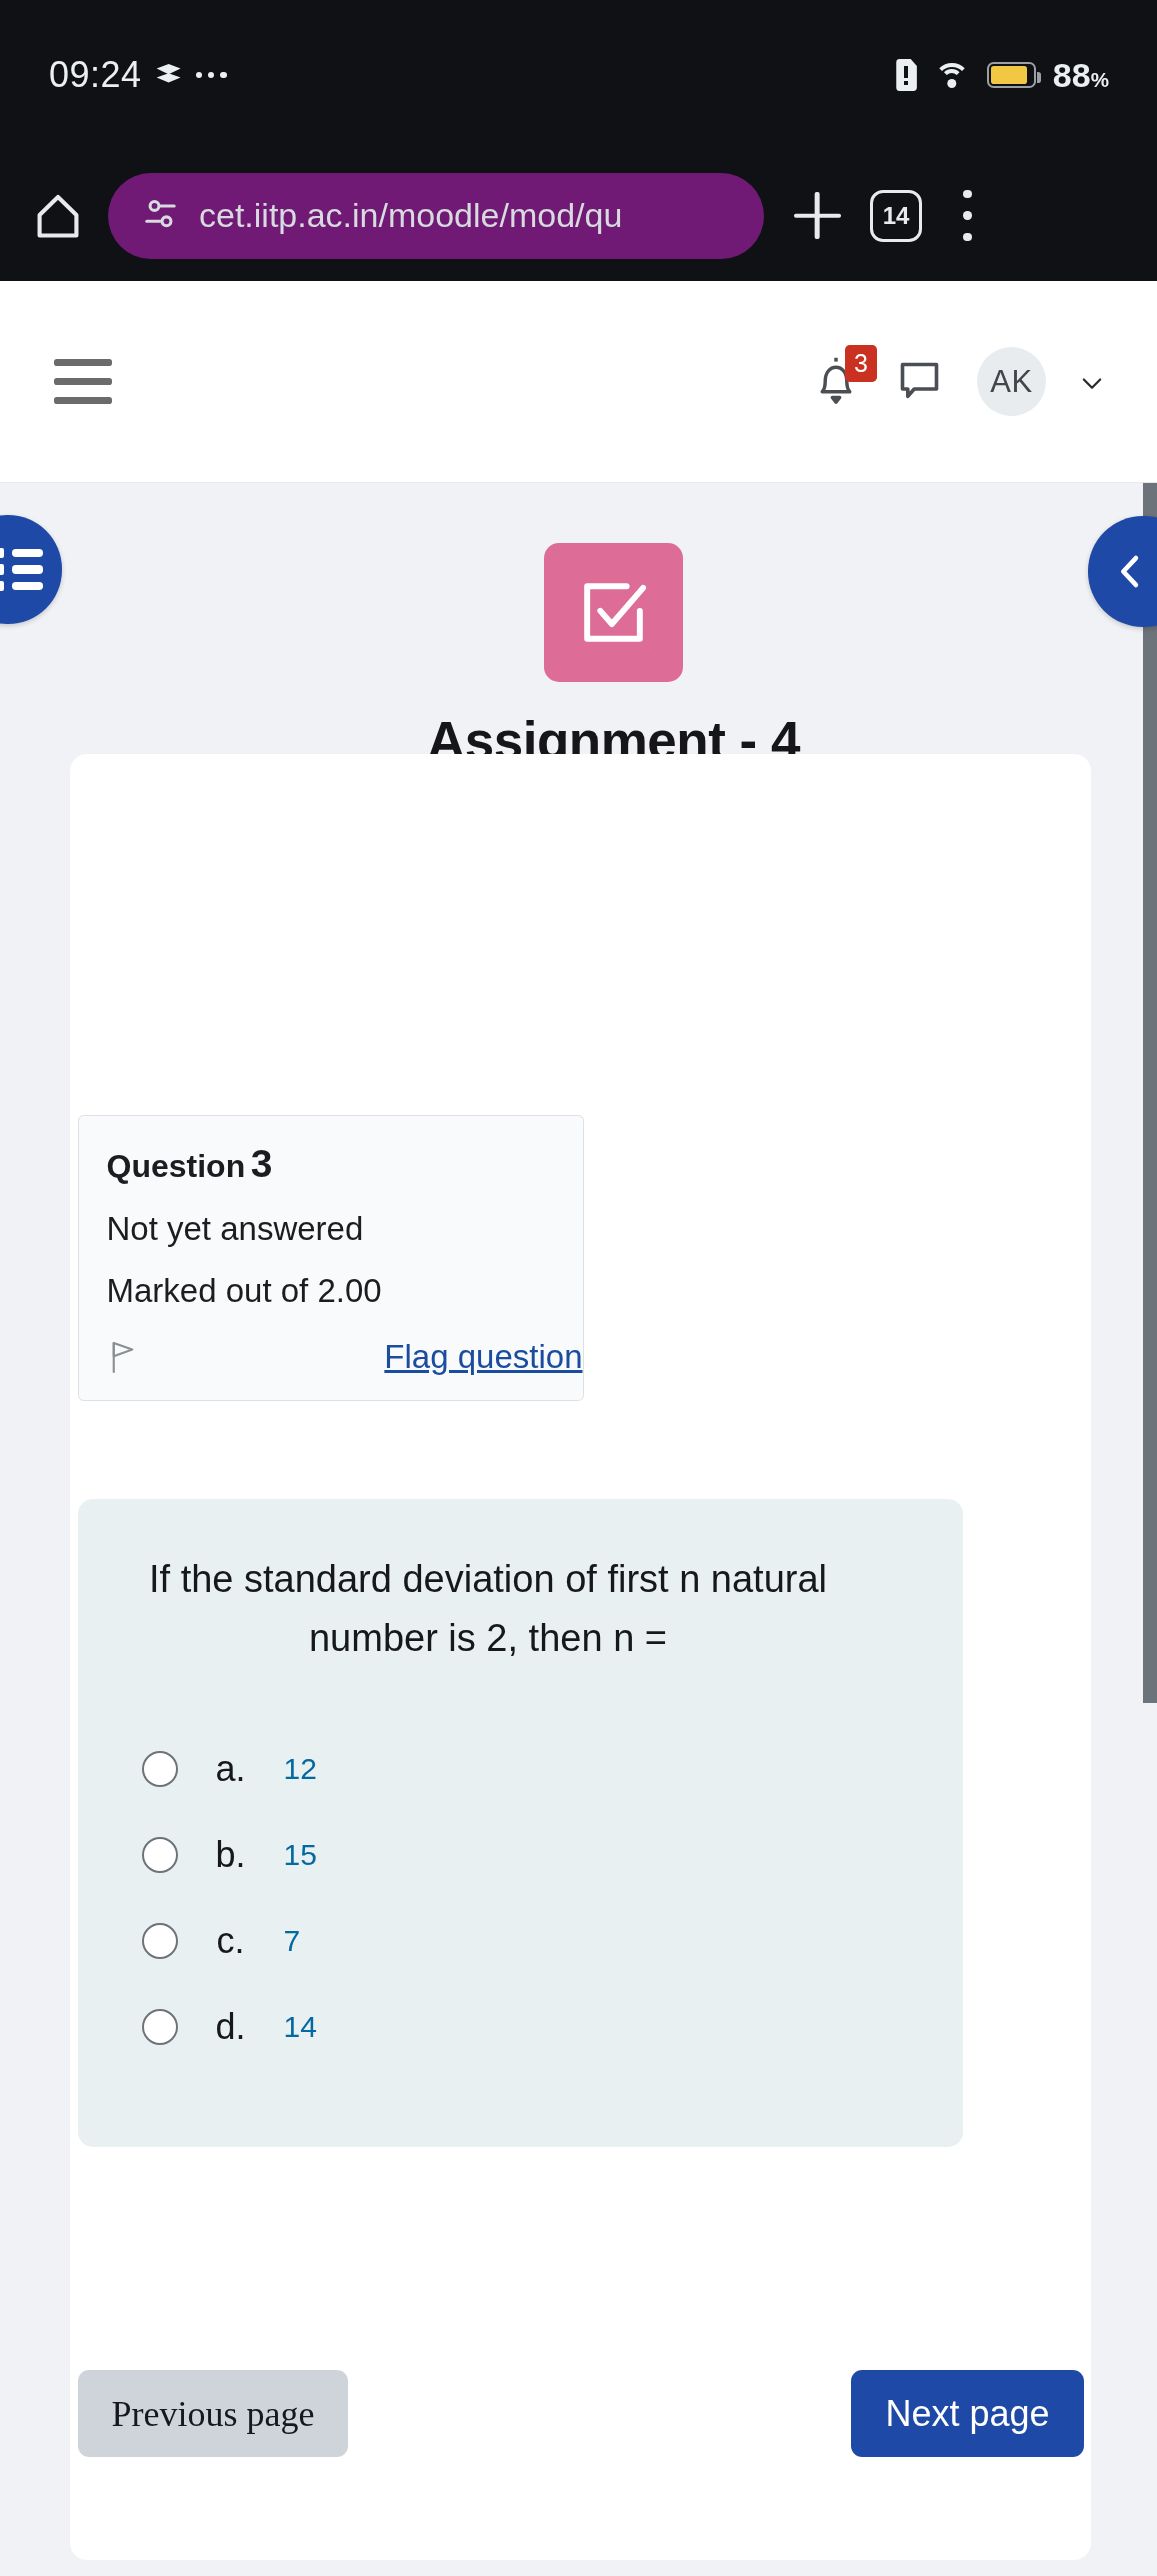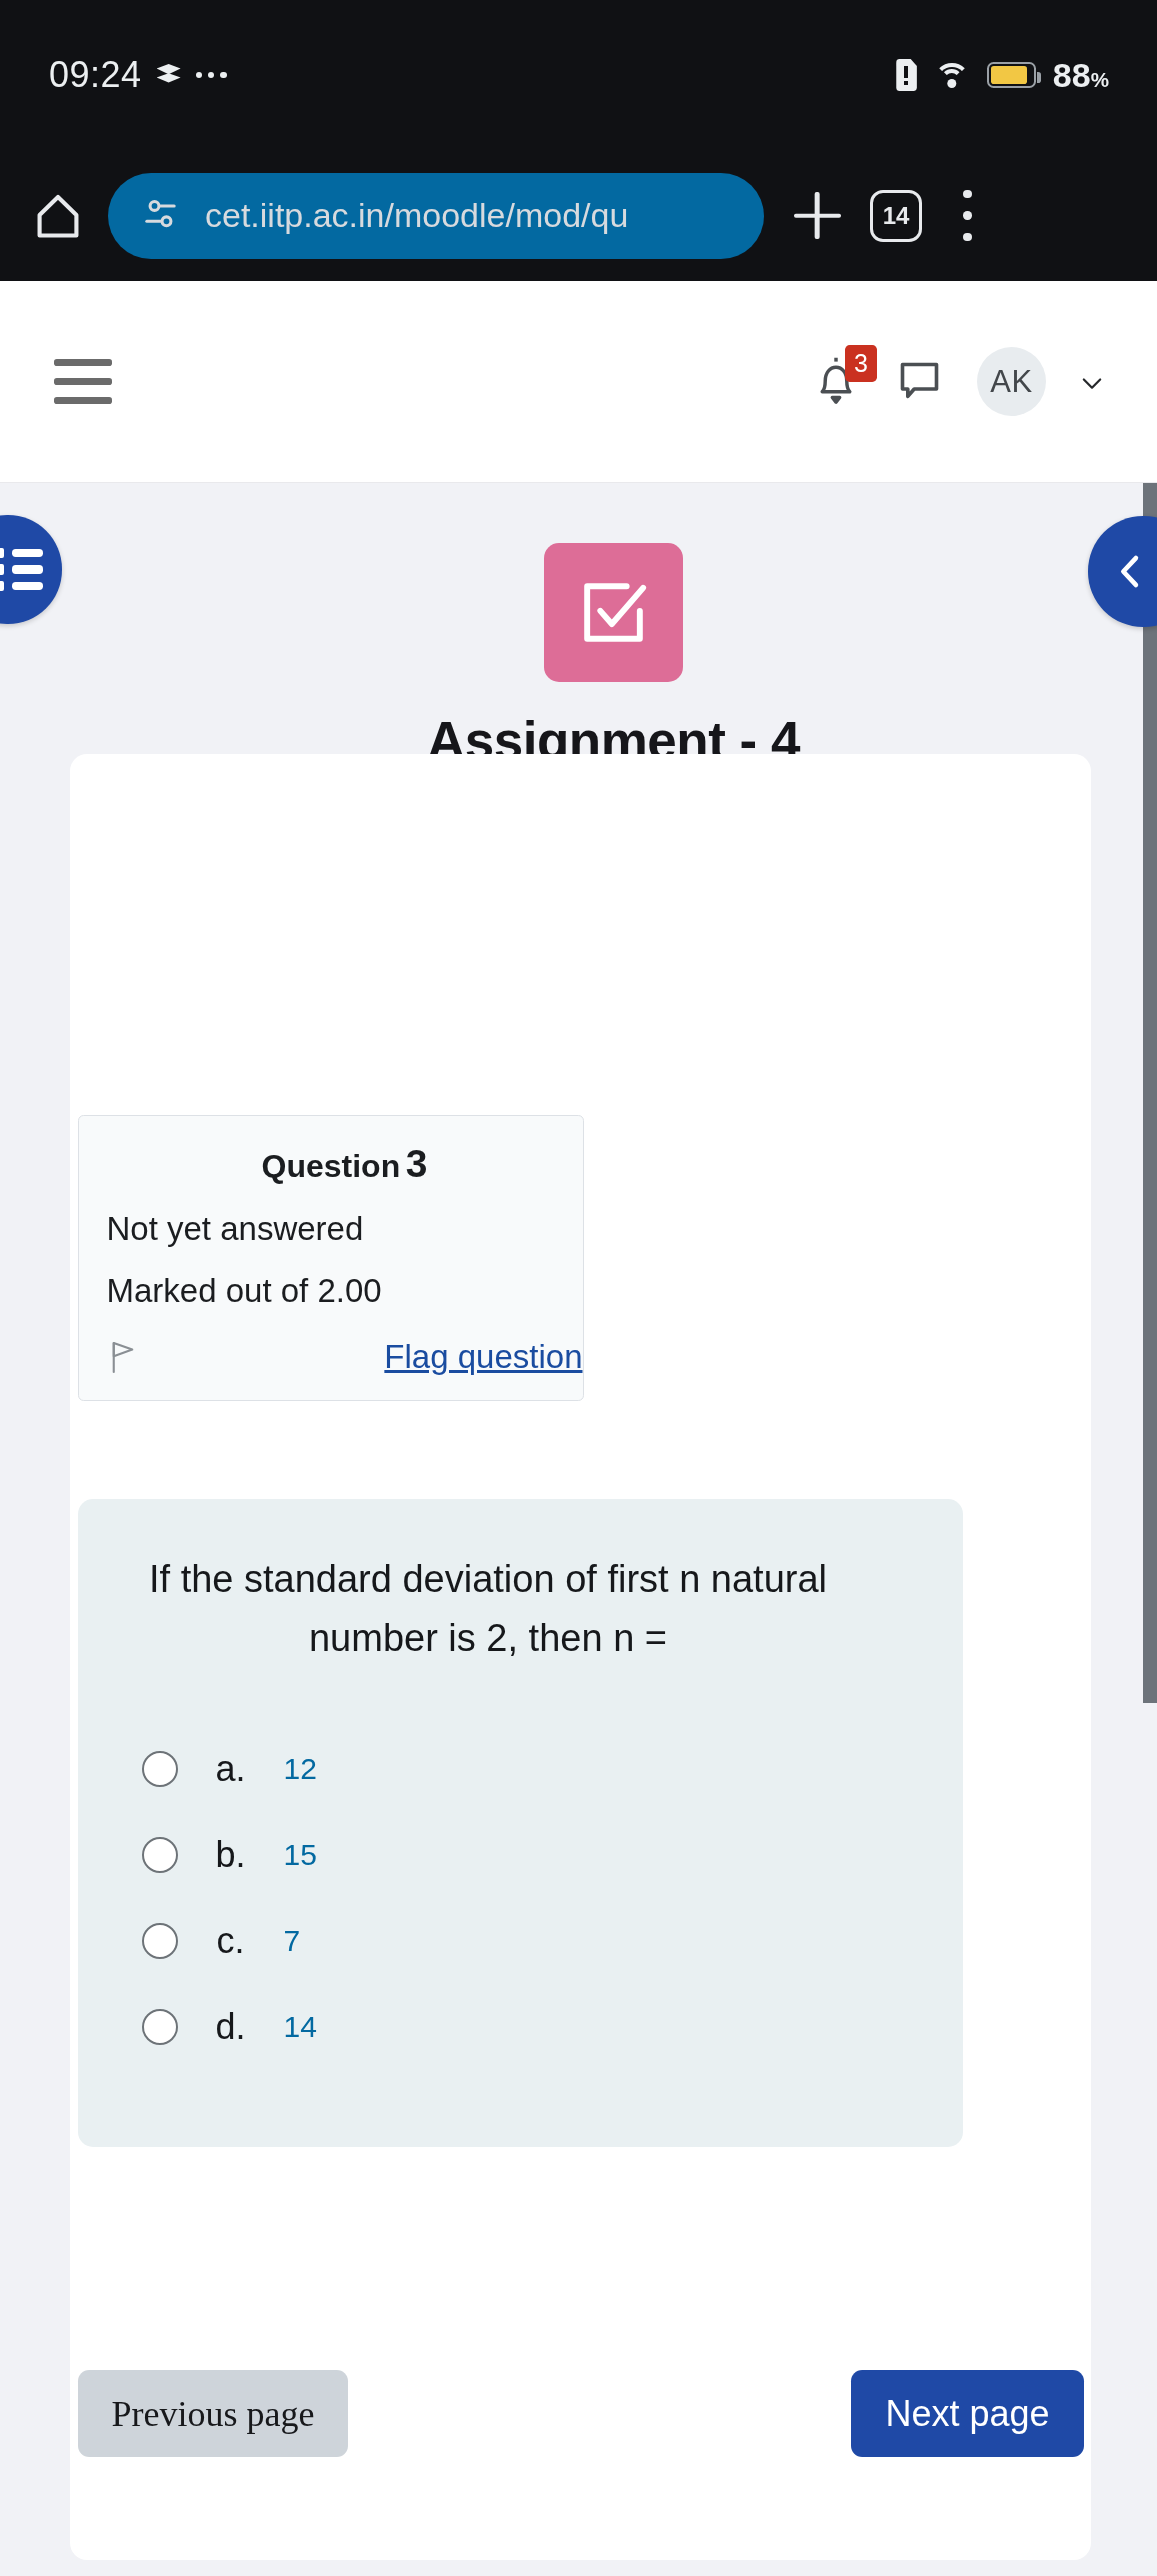--- a/index.html
+++ b/index.html
@@ -60,22 +60,22 @@
   .sb-batt-text small{ font-size:20.6px; }
 
   
   .browser-bar{
     position:absolute; left:0; top:150px; width:1158px; height:131px;
     background:#101114; display:flex; align-items:center; padding:0 32px; gap:24px;
   }
   .home-icon{ width:52px;height:52px; position:relative; flex:0 0 auto;}
   .home-icon svg{ display:block; }
   .url-pill{
-    flex:1 1 auto; height:86px; background:#0369a1; border-radius:43px;
-    display:flex; align-items:center; gap:24px; padding:0 32px; max-width:656px;
+    flex:1 1 auto; height:86px; background:#701a75; border-radius:43px;
+    display:flex; align-items:center; gap:18px; padding:0 32px; max-width:656px;
   }
   .url-icon{ flex:0 0 auto; }
   .url-text{
     font-size:34px; color:#d7dade; white-space:nowrap; overflow:hidden;
     font-family:"Liberation Sans", sans-serif;
   }
   .tb-plus{ width:58px;height:58px;position:relative;flex:0 0 auto; }
   .tb-plus::before,.tb-plus::after{
     content:"";position:absolute;background:#e8eaed;border-radius:1.9px;
   }
@@ -173,21 +173,21 @@
   .time-left{
     position:absolute; right:17px; top:248px;
     border:2.8px solid #b03a28; background:#fff; color:#1d1f22;
     font-size:36px; padding:19px 24px; text-align:center; white-space:nowrap;
   }
   .qinfo-box{
     position:absolute; left:7.5px; top:361px; width:506px;
     background:#f8fafb; border:0.9px solid #dde1e6; border-radius:5.6px;
     padding:26px 0 24px 28px;
   }
-  .qinfo-box .qno{ font-size:32px; font-weight:700; color:#1b1d20;text-align:center; }
+  .qinfo-box .qno{ font-size:32px; font-weight:700; color:#1b1d20; }
   .qinfo-box .qno b{ font-size:39px; font-weight:700; margin-left:5.6px;}
   .qinfo-box .qline{ font-size:33px; color:#1b1d20; margin-top:24px;}
   .flag-row{ display:flex; align-items:center; gap:15px; margin-top:28px;justify-content:space-between;}
   .flag-link{
     font-size:33px; color:#1a4ca0; text-decoration:underline;
   }
 
   
   .qcard{
     position:absolute; left:7.5px; top:745px; width:885px; height:648px;

